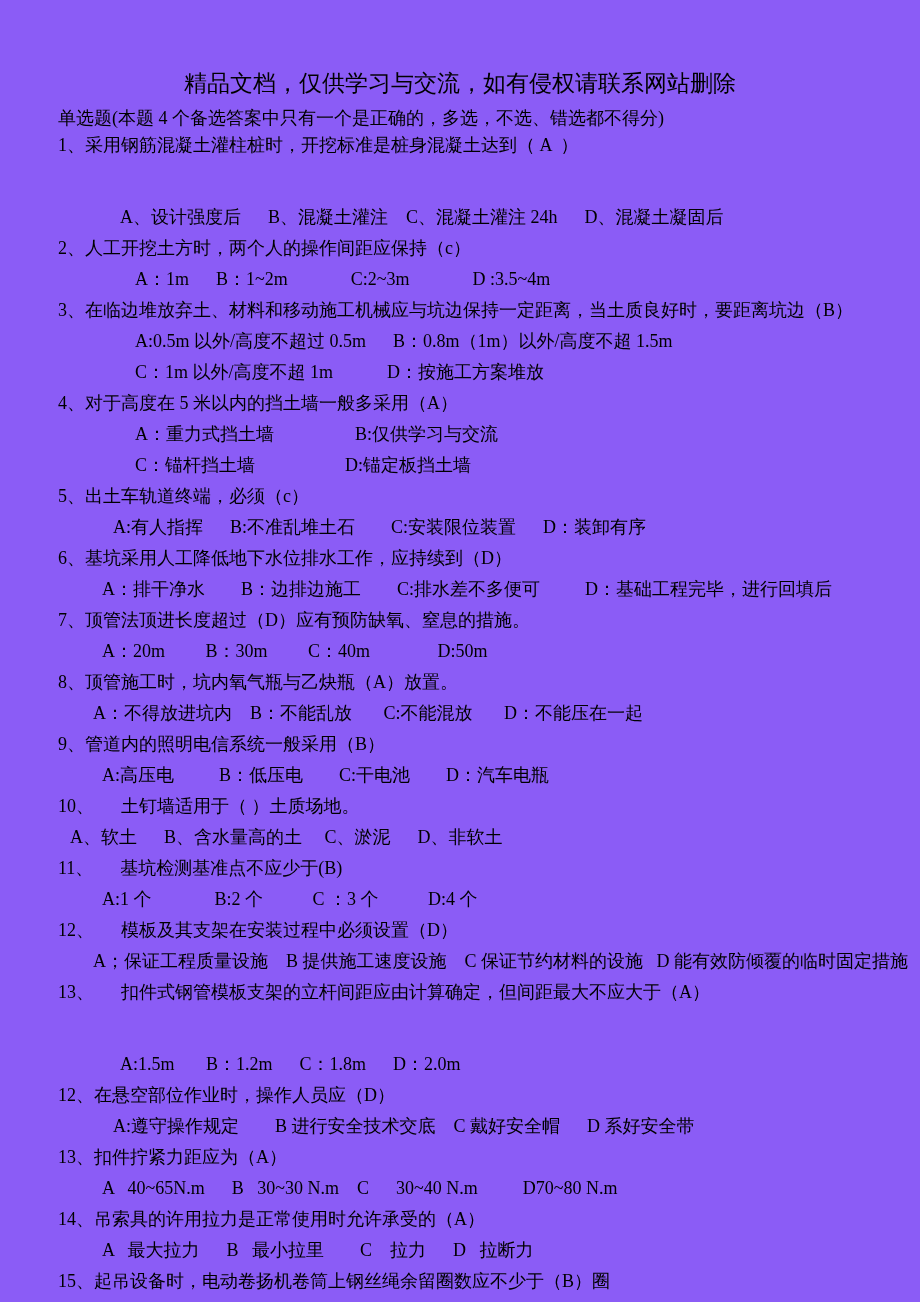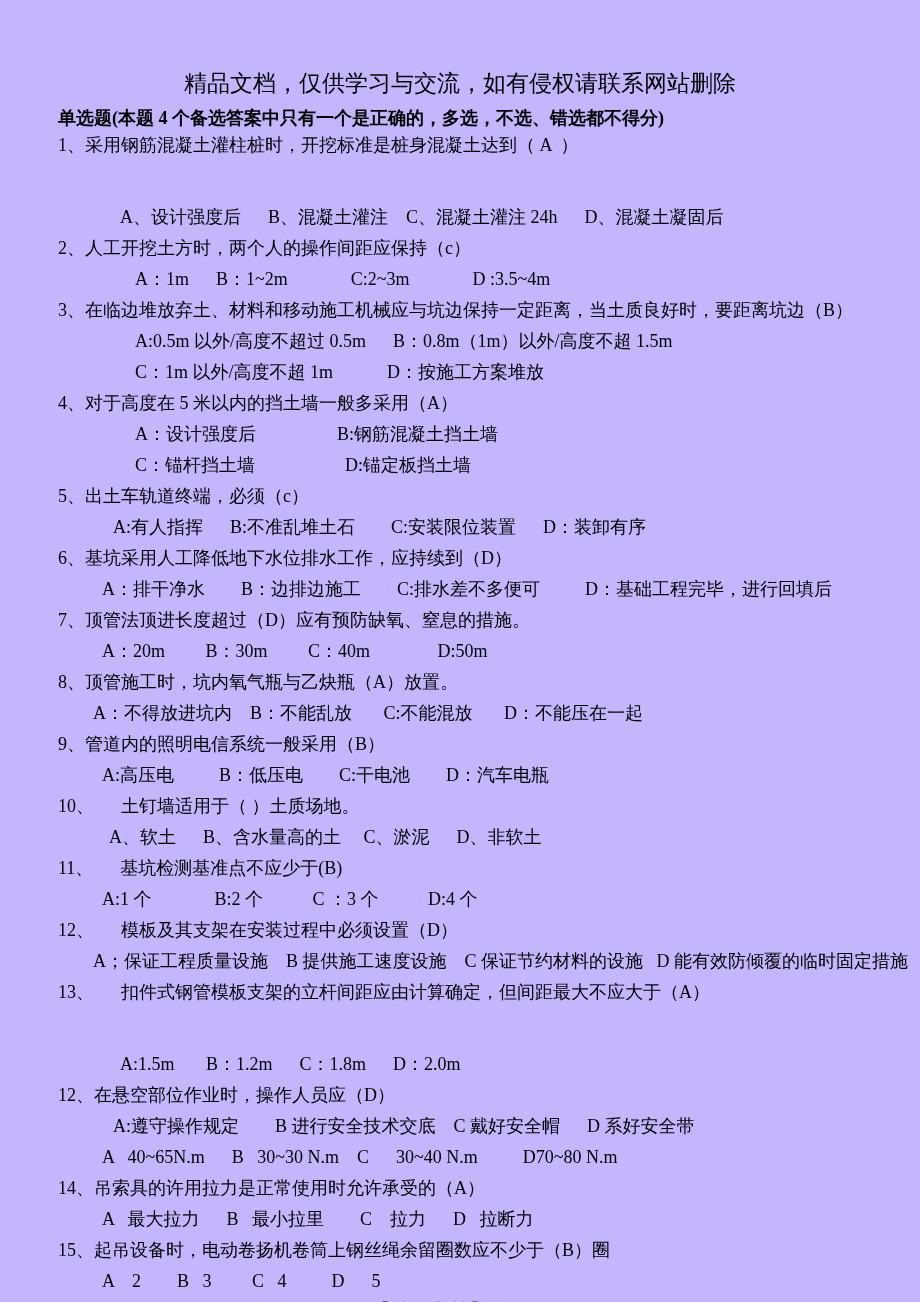--- a/index.html
+++ b/index.html
@@ -1,48 +1,48 @@
 <!DOCTYPE html>
 <html><head>
 <meta charset="utf-8">
 <style>
   html, body { margin: 0; padding: 0; }
   .page {
     width: 920px;
     height: 1302px;
-    background: #c4b5fd;
+    background: #8b5cf6;
     color: #000000;
     font-family: "Liberation Serif", "DejaVu Serif", serif;
     overflow: hidden;
   }
   .title {
     padding-top: 70px;
     font-size: 23px;
     line-height: 28px;
     text-align: center;
     white-space: pre;
   }
   .instruction {
     margin: 8px 0 0 58px;
     font-size: 18px;
-    font-weight: bold;
+    font-weight: normal;
     line-height: 24px;
     white-space: pre;
   }
   .content { margin-top: 0; }
   .line {
     height: 31px;
     line-height: 31px;
     font-size: 18px;
     white-space: pre;
   }
   .q   { margin-left: 58px; }
   .i93  { margin-left: 93px; }
   .i102 { margin-left: 102px; }
-  .i110 { margin-left: 109px; }
+  .i110 { margin-left: 70px; }
   .i113 { margin-left: 113px; font-family: Liberation Serif, serif; }
   .i120 { margin-left: 120px; margin-top: 41px; }
   .i135 { margin-left: 135px; }
   .footer {
     margin-top: 2px;
     text-align: center;
     font-size: 20px;
     line-height: 24px;
     white-space: pre;
   }
@@ -62,21 +62,21 @@
     <div class="line i120">A、设计强度后      B、混凝土灌注    C、混凝土灌注 24h      D、混凝土凝固后</div>
 
     <div class="line q">2、人工开挖土方时，两个人的操作间距应保持（c）</div>
     <div class="line i135">A：1m      B：1~2m              C:2~3m              D :3.5~4m</div>
 
     <div class="line q">3、在临边堆放弃土、材料和移动施工机械应与坑边保持一定距离，当土质良好时，要距离坑边（B）</div>
     <div class="line i135">A:0.5m 以外/高度不超过 0.5m      B：0.8m（1m）以外/高度不超 1.5m</div>
     <div class="line i135">C：1m 以外/高度不超 1m            D：按施工方案堆放</div>
 
     <div class="line q">4、对于高度在 5 米以内的挡土墙一般多采用（A）</div>
-    <div class="line i135">A：设计强度后                  B:钢筋混凝土挡土墙</div>
+    <div class="line i135">A：重力式挡土墙                  B:仅供学习与交流</div>
     <div class="line i135">C：锚杆挡土墙                    D:锚定板挡土墙</div>
 
     <div class="line q">5、出土车轨道终端，必须（c）</div>
     <div class="line i113">A:有人指挥      B:不准乱堆土石        C:安装限位装置      D：装卸有序</div>
 
     <div class="line q">6、基坑采用人工降低地下水位排水工作，应持续到（D）</div>
     <div class="line i102">A：排干净水        B：边排边施工        C:排水差不多便可          D：基础工程完毕，进行回填后</div>
 
     <div class="line q">7、顶管法顶进长度超过（D）应有预防缺氧、窒息的措施。</div>
     <div class="line i102">A：20m         B：30m         C：40m               D:50m</div>
@@ -95,20 +95,21 @@
 
     <div class="line q">12、      模板及其支架在安装过程中必须设置（D）</div>
     <div class="line i93">A；保证工程质量设施    B 提供施工速度设施    C 保证节约材料的设施   D 能有效防倾覆的临时固定措施</div>
 
     <div class="line q">13、      扣件式钢管模板支架的立杆间距应由计算确定，但间距最大不应大于（A）</div>
     <div class="line i120">A:1.5m       B：1.2m      C：1.8m      D：2.0m</div>
 
     <div class="line q">12、在悬空部位作业时，操作人员应（D）</div>
     <div class="line i113">A:遵守操作规定        B 进行安全技术交底    C 戴好安全帽      D 系好安全带</div>
 
+    <div class="line q">13、扣件拧紧力距应为（A）</div>
     <div class="line i102">A   40~65N.m      B   30~30 N.m    C      30~40 N.m          D70~80 N.m</div>
 
     <div class="line q">14、吊索具的许用拉力是正常使用时允许承受的（A）</div>
     <div class="line i102">A   最大拉力      B   最小拉里        C    拉力      D   拉断力</div>
 
     <div class="line q">15、起吊设备时，电动卷扬机卷筒上钢丝绳余留圈数应不少于（B）圈</div>
     <div class="line i102">A    2        B   3         C   4          D      5</div>
 
   </div>
 

